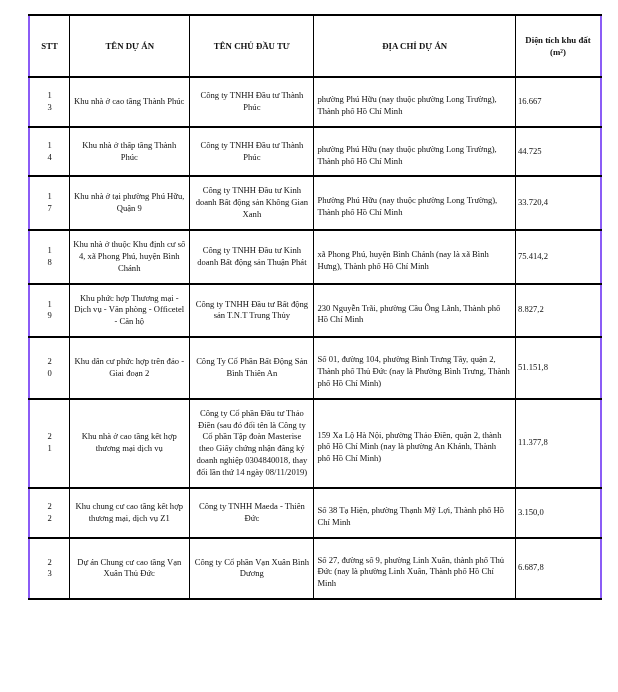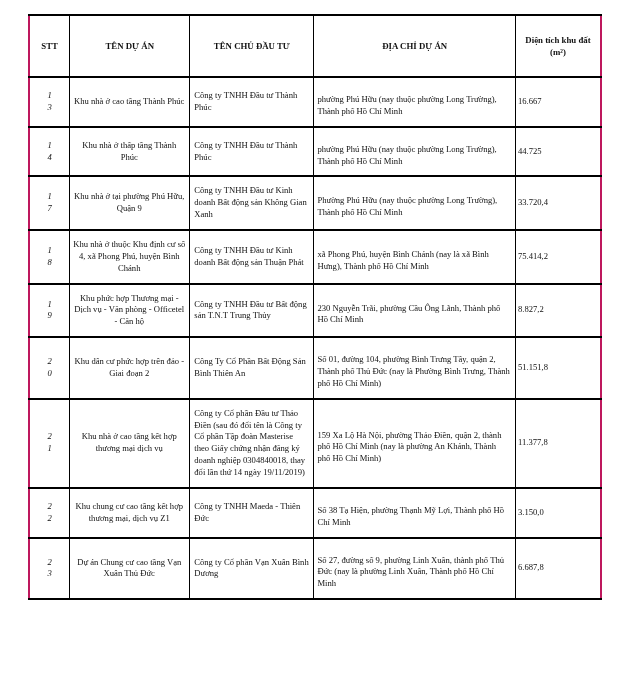--- a/index.html
+++ b/index.html
@@ -15,21 +15,21 @@
     width: 618px;
     height: 692px;
     overflow: hidden;
     background: #ffffff;
   }
   table.doc-table {
     border-collapse: collapse;
     table-layout: fixed;
     width: 574px;
     margin: 14px 0 0 28px;
-    border: 2px solid #be185d;
+    border: 2px solid #8b5cf6;
   }
   .doc-table th, .doc-table td {
     border: 1px solid #000000;
     border-top-width: 2px;
     border-bottom-width: 2px;
     vertical-align: middle;
     font-size: 8.6px;
     line-height: 1.38;
     word-wrap: break-word;
   }
@@ -42,28 +42,27 @@
   }
   .col-stt      { width: 40px;  }
   .col-project  { width: 118px; }
   .col-investor { width: 122px; }
   .col-address  { width: 198px; }
   .col-area     { width: 84px;  }
 
   .doc-table td.cell-stt {
     text-align: center;
     padding: 8px 16px;
-    font-style: italic;
   }
   .doc-table td.cell-project {
     text-align: center;
     padding: 8px 4px 8px 3px;
   }
   .doc-table td.cell-investor {
-    text-align: left;
+    text-align: center;
     padding: 8px 4px;
   }
   .doc-table td.cell-address {
     text-align: left;
     padding: 16px 4px 8px 3px;
   }
   .doc-table td.cell-area {
     text-align: left;
     padding: 8px 2px 8px 2px;
   }
@@ -128,21 +127,21 @@
         <tr>
           <td class="cell-stt">20</td>
           <td class="cell-project">Khu dân cư phức hợp trên đảo - Giai đoạn 2</td>
           <td class="cell-investor">Công Ty Cổ Phần Bất Động Sản Bình Thiên An</td>
           <td class="cell-address">Số 01, đường 104, phường Bình Trưng Tây, quận 2, Thành phố Thủ Đức (nay là Phường Bình Trưng, Thành phố Hồ Chí Minh)</td>
           <td class="cell-area">51.151,8</td>
         </tr>
         <tr>
           <td class="cell-stt">21</td>
           <td class="cell-project">Khu nhà ở cao tầng kết hợp thương mại dịch vụ</td>
-          <td class="cell-investor">Công ty Cổ phần Đầu tư Thảo Điền (sau đó đổi tên là Công ty Cổ phần Tập đoàn Masterise theo Giấy chứng nhận đăng ký doanh nghiệp 0304840018, thay đổi lần thứ 14 ngày 19/11/2019)</td>
+          <td class="cell-investor">Công ty Cổ phần Đầu tư Thảo Điền (sau đó đổi tên là Công ty Cổ phần Tập đoàn Masterise theo Giấy chứng nhận đăng ký doanh nghiệp 0304840018, thay đổi lần thứ 14 ngày 08/11/2019)</td>
           <td class="cell-address">159 Xa Lộ Hà Nội, phường Thảo Điền, quận 2, thành phố Hồ Chí Minh (nay là phường An Khánh, Thành phố Hồ Chí Minh)</td>
           <td class="cell-area">11.377,8</td>
         </tr>
         <tr>
           <td class="cell-stt">22</td>
           <td class="cell-project">Khu chung cư cao tầng kết hợp thương mại, dịch vụ Z1</td>
           <td class="cell-investor">Công ty TNHH Maeda - Thiên Đức</td>
           <td class="cell-address">Số 38 Tạ Hiện, phường Thạnh Mỹ Lợi, Thành phố Hồ Chí Minh</td>
           <td class="cell-area">3.150,0</td>
         </tr>

